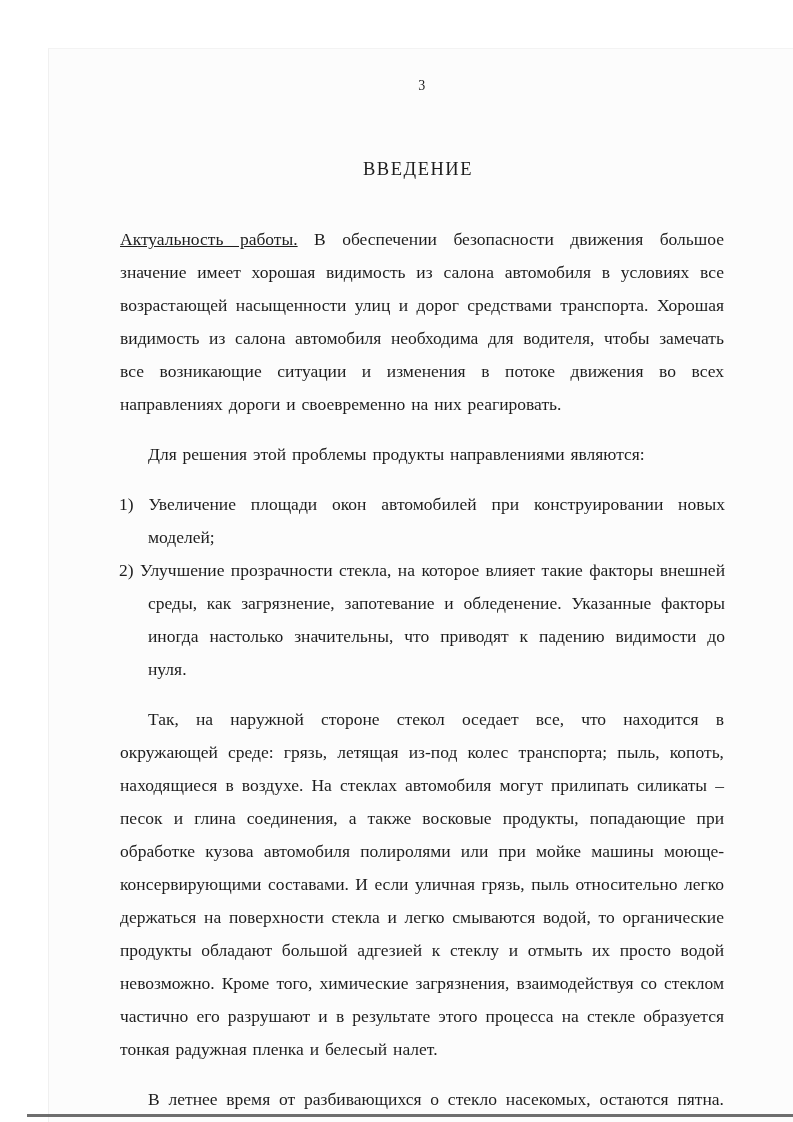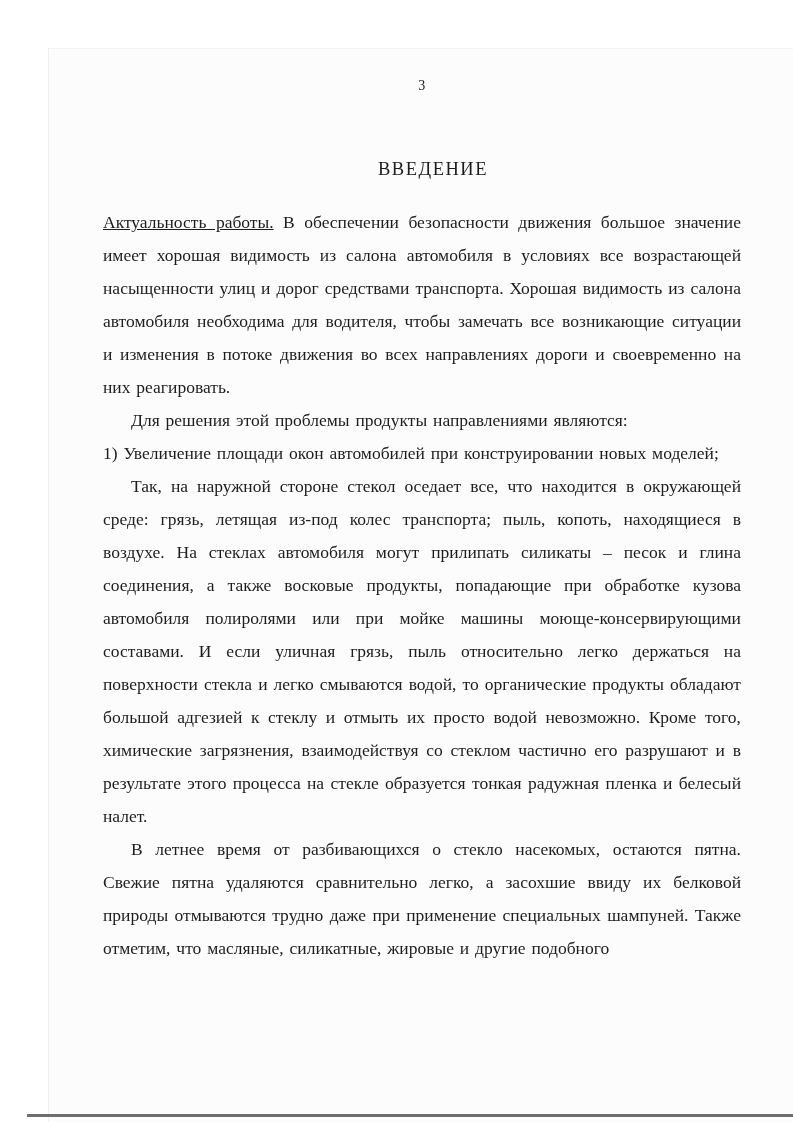--- a/index.html
+++ b/index.html
@@ -42,49 +42,49 @@
     top: 78px;
     left: 103px;
     width: 638px;
     text-align: center;
     font-size: 14px;
     letter-spacing: 0.5px;
   }
   .doc-title {
     position: absolute;
     top: 159px;
-    left: 114px;
+    left: 99px;
     width: 638px;
     text-align: center;
     font-size: 18.5px;
     font-weight: normal;
     letter-spacing: 1.5px;
     margin: 0;
   }
   .body-text {
     position: absolute;
     top: 206px;
     left: 103px;
     width: 638px;
     font-size: 17.5px;
     line-height: 33px;
     text-align: justify;
     word-spacing: 1.5px;
   }
   .para {
-    margin: 0;
+    margin: 17px;
   }
   .para.indent {
     text-indent: 28px;
   }
   .underline {
     text-decoration: underline;
   }
   .num-list {
-    margin: 0;
+    margin: 16px;
   }
   .list-item {
     padding-left: 29px;
     text-indent: -29px;
     margin: 0;
   }
   .list-item .marker {
     display: inline;
   }
 </style>
@@ -100,20 +100,21 @@
   <h1 class="doc-title">ВВЕДЕНИЕ</h1>
 
   <div class="body-text">
 
     <p class="para"><span class="underline">Актуальность работы.</span><span> В обеспечении безопасности движения большое значение имеет хорошая видимость из салона автомобиля в условиях все возрастающей насыщенности улиц и дорог средствами транспорта. Хорошая видимость из салона автомобиля необходима для водителя, чтобы замечать все возникающие ситуации и изменения в потоке движения во всех направлениях дороги и своевременно на них реагировать.</span></p>
 
     <p class="para indent">Для решения этой проблемы продукты направлениями являются:</p>
 
     <div class="num-list">
       <p class="list-item"><span class="marker">1)</span> <span>Увеличение площади окон автомобилей при конструировании новых моделей;</span></p>
+      <p class="list-item"><span class="marker">2)</span> <span>Улучшение прозрачности стекла, на которое влияет такие факторы внешней среды, как загрязнение, запотевание и обледенение. Указанные факторы иногда настолько значительны, что приводят к падению видимости до нуля.</span></p>
     </div>
 
     <p class="para indent">Так, на наружной стороне стекол оседает все, что находится в окружающей среде: грязь, летящая из-под колес транспорта; пыль, копоть, находящиеся в воздухе. На стеклах автомобиля могут прилипать силикаты – песок и глина соединения, а также восковые продукты, попадающие при обработке кузова автомобиля полиролями или при мойке машины моюще-консервирующими составами. И если уличная грязь, пыль относительно легко держаться на поверхности стекла и легко смываются водой, то органические продукты обладают большой адгезией к стеклу и отмыть их просто водой невозможно. Кроме того, химические загрязнения, взаимодействуя со стеклом частично его разрушают и в результате этого процесса на стекле образуется тонкая радужная пленка и белесый налет.</p>
 
     <p class="para indent">В летнее время от разбивающихся о стекло насекомых, остаются пятна. Свежие пятна удаляются сравнительно легко, а засохшие ввиду их белковой природы отмываются трудно даже при применение специальных шампуней. Также отметим, что масляные, силикатные, жировые и другие подобного</p>
 
   </div>
 
   <div class="scan-edge-bottom"></div>
 

